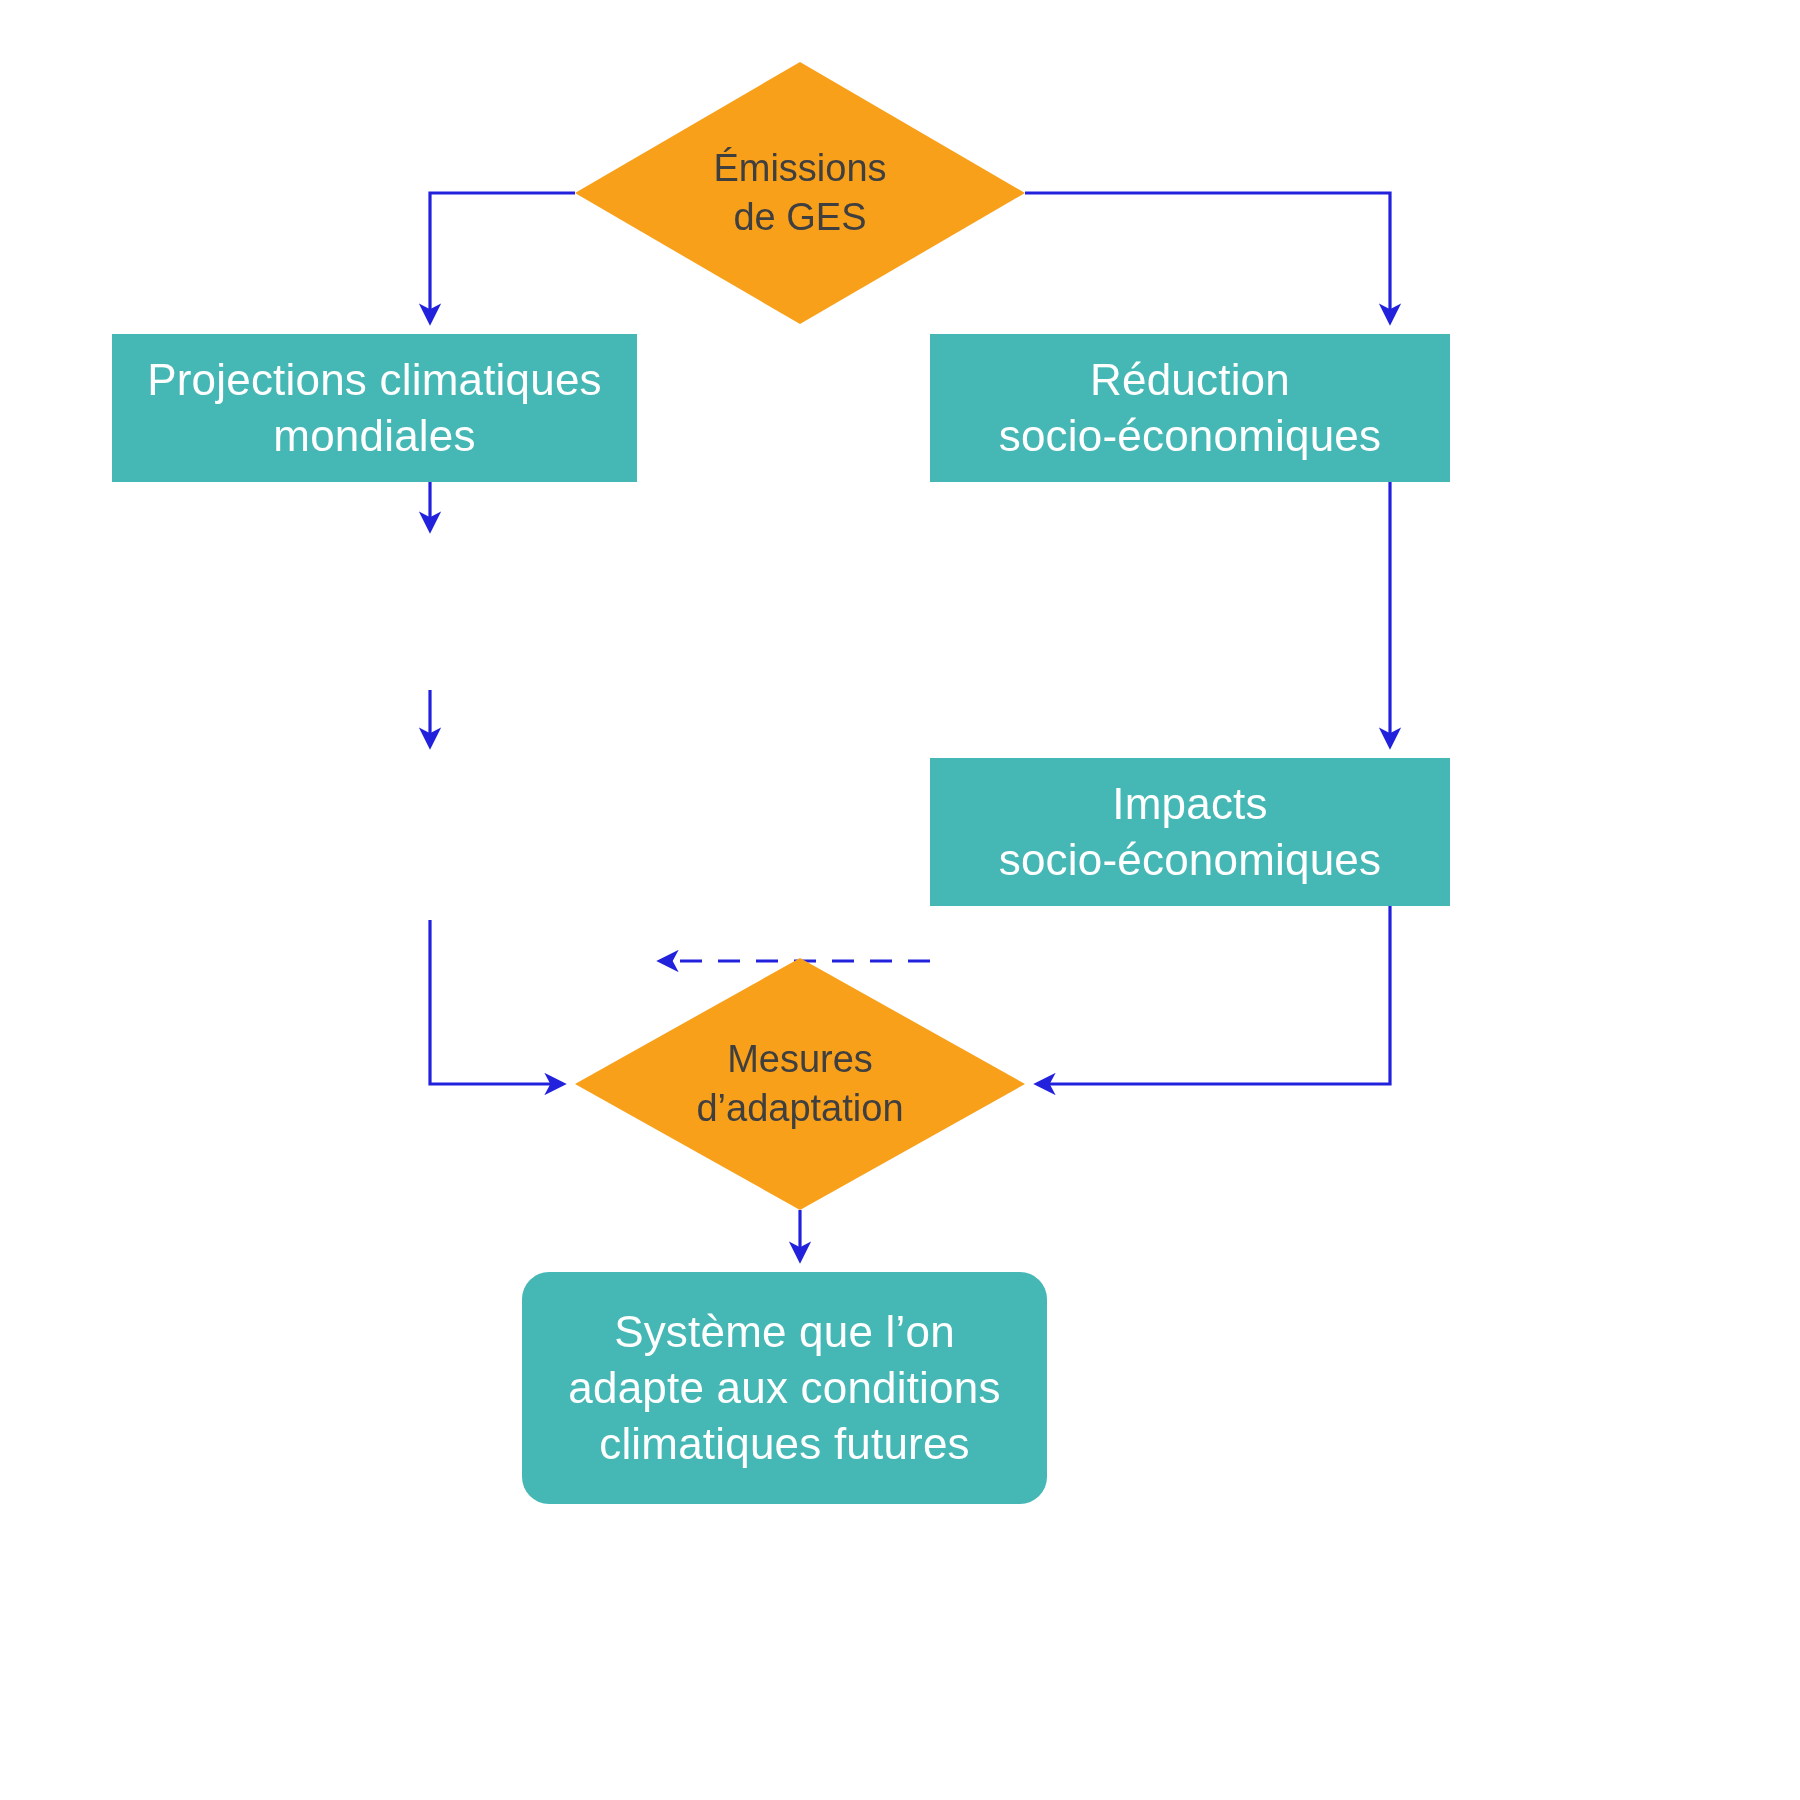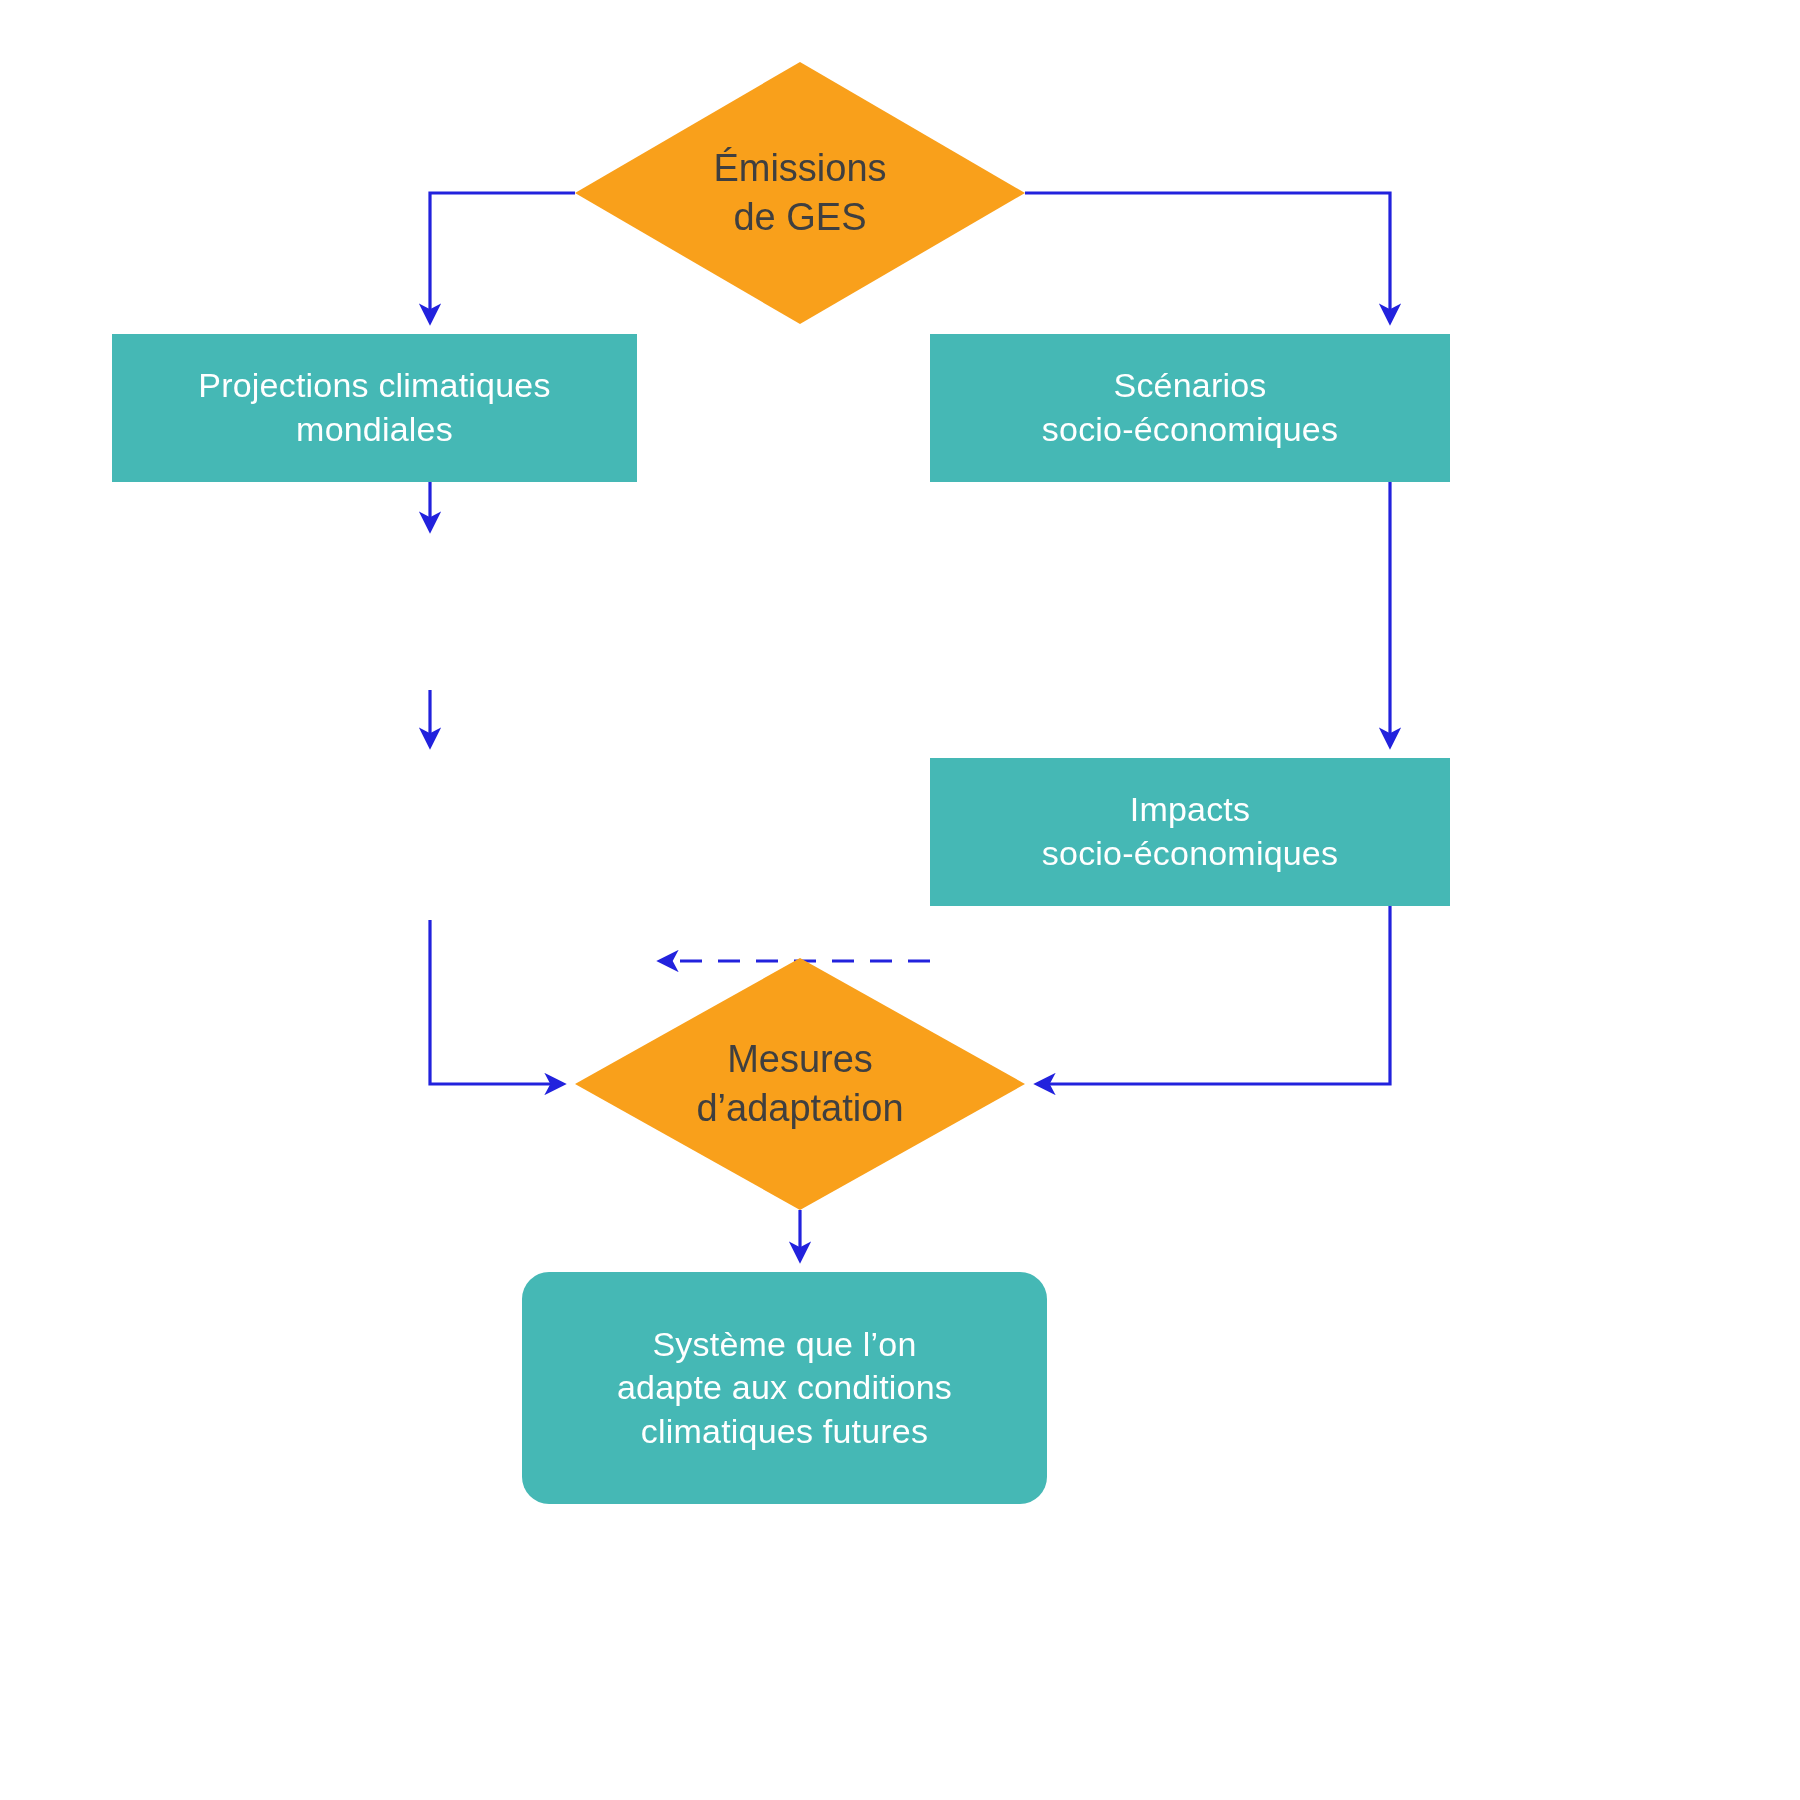--- a/index.html
+++ b/index.html
@@ -31,21 +31,21 @@
   
   .node-box {
     position: absolute;
     background: #45b8b5;
     color: #ffffff;
     display: flex;
     align-items: center;
     justify-content: center;
     text-align: center;
     line-height: 1.28;
-    font-size: 34px;
+    font-size: 44px;
     font-weight: 400;
     letter-spacing: 0.2px;
     white-space: pre-line;
     box-sizing: border-box;
     padding: 6px 4px;
   }
 
   
   .node-diamond {
     position: absolute;
@@ -114,21 +114,21 @@
     <span>Émissions
 de GES</span>
   </div>
 
   <div id="n-proj" class="node-box">
     <span>Projections climatiques
 mondiales</span>
   </div>
 
   <div id="n-scen" class="node-box">
-    <span>Scénarios
+    <span>Réduction
 socio-économiques</span>
   </div>
 
 
 
   <div id="n-socioimp" class="node-box">
     <span>Impacts
 socio-économiques</span>
   </div>
 

